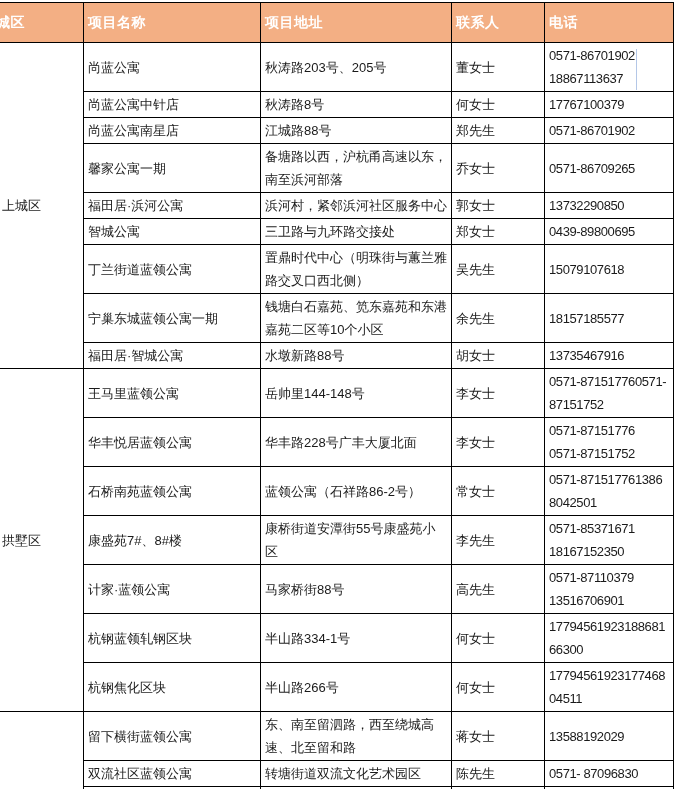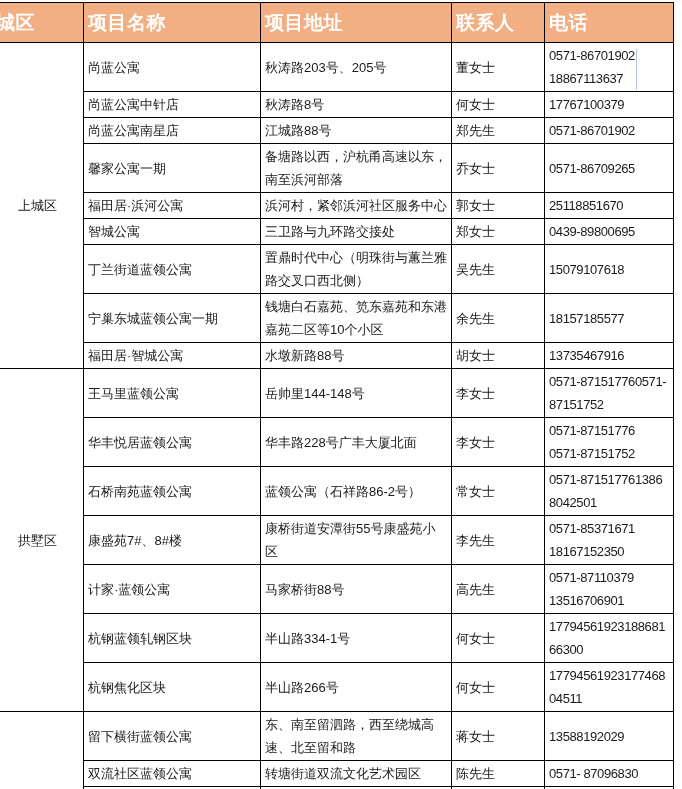--- a/index.html
+++ b/index.html
@@ -32,35 +32,35 @@
   col.c-phone{width:129px;}
   th,td{
     border:1px solid var(--border);
     vertical-align:middle;
     text-align:left;
     box-sizing:border-box;
   }
   th{
     background:var(--header-bg);
     color:var(--header-text);
-    font-size:19px;
+    font-size:14px;
     font-weight:bold;
     height:40px;
     padding:1px 4px;
     letter-spacing:0.5px;
   }
   th.clip{ text-indent:-8px; overflow:hidden; } 
   td{
     color:var(--cell-text);
     font-size:13px;
     line-height:23px;
     height:25px;
     padding:1px 4px;
   }
-  td.district{ padding-left:18px; }
+  td.district{ padding-left:2px; }
   td.phone{
     white-space:pre-line;
     word-break:break-all;
     letter-spacing:-0.4px;
   }
   .cursor-artifact{
     position:absolute;
     left:636px;top:49px;
     width:1px;height:41px;
     background:var(--artifact);
@@ -111,21 +111,21 @@
         <tr>
           <td class="name">馨家公寓一期</td>
           <td class="address">备塘路以西，沪杭甬高速以东，南至浜河部落</td>
           <td class="contact">乔女士</td>
           <td class="phone">0571-86709265</td>
         </tr>
         <tr>
           <td class="name">福田居·浜河公寓</td>
           <td class="address">浜河村，紧邻浜河社区服务中心</td>
           <td class="contact">郭女士</td>
-          <td class="phone">25118851670</td>
+          <td class="phone">13732290850</td>
         </tr>
         <tr>
           <td class="name">智城公寓</td>
           <td class="address">三卫路与九环路交接处</td>
           <td class="contact">郑女士</td>
           <td class="phone">0439-89800695</td>
         </tr>
         <tr>
           <td class="name">丁兰街道蓝领公寓</td>
           <td class="address">置鼎时代中心（明珠街与蕙兰雅路交叉口西北侧）</td>

